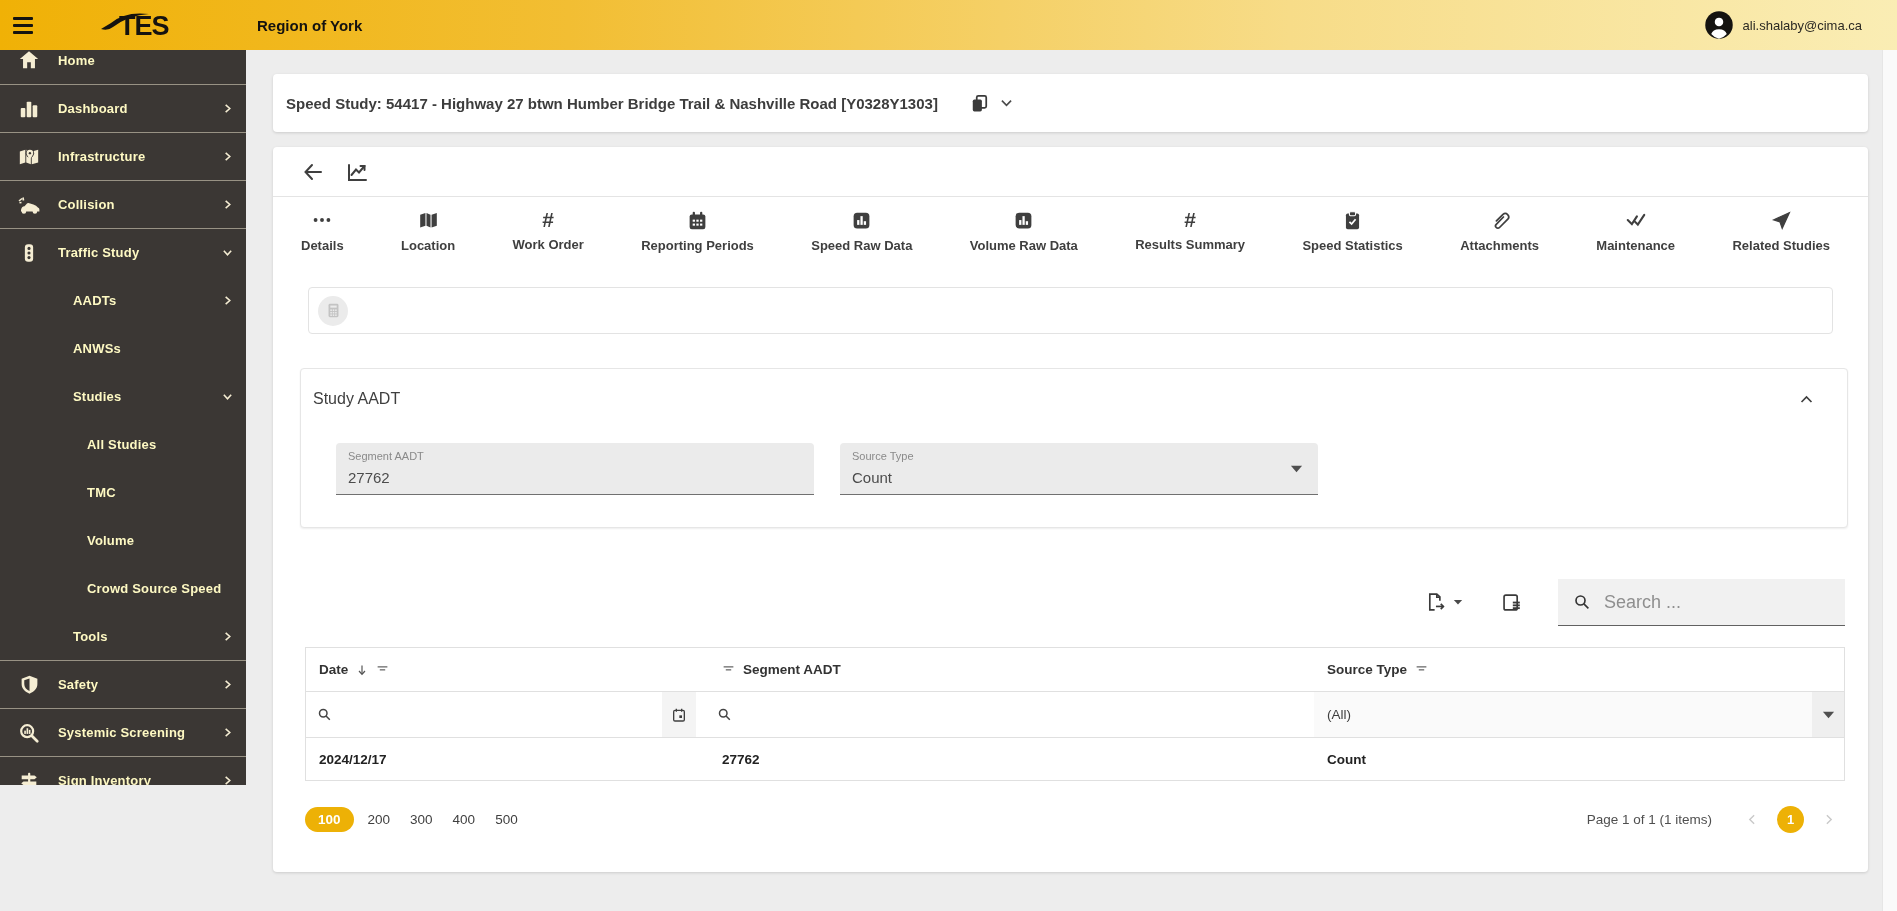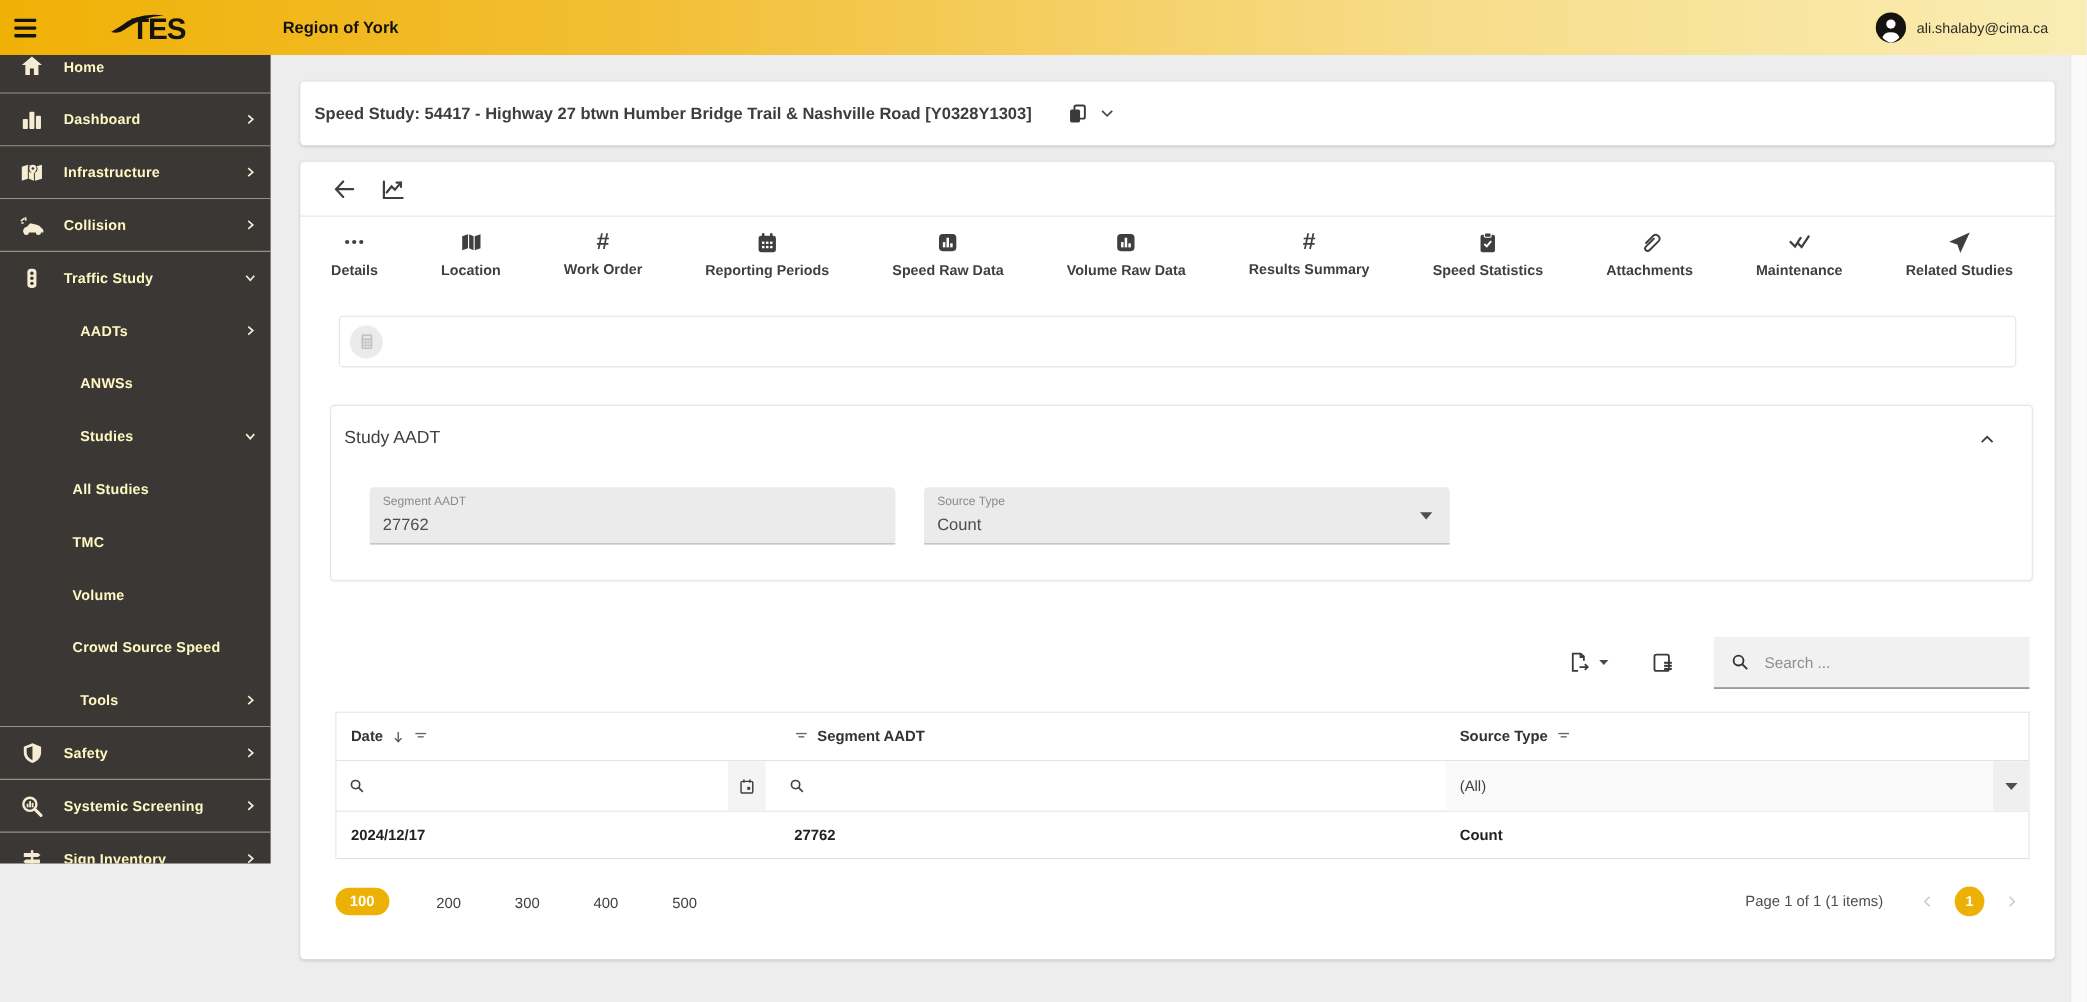--- a/index.html
+++ b/index.html
@@ -20,21 +20,21 @@
   .user-email { font-size:13px; color:#2B2923; }
 
   
   .sidebar { position:absolute; top:32px; left:0; width:246px; height:753px; background:#3B3734;
     color:#fef9c3; overflow:hidden; padding-top:4px; }
   .nav-item { height:48px; display:flex; align-items:center; position:relative; cursor:pointer;
     font-size:13px; font-weight:700; letter-spacing:.2px; }
   .nav-item.sep { border-top:1px solid rgba(245,237,211,.5); }
   .nav-ic { width:24px; margin-left:17px; margin-right:17px; display:flex; justify-content:center; color:#F5EDD3; }
   .lvl1 { padding-left:73px; }
-  .lvl2 { padding-left:66px; }
+  .lvl2 { padding-left:87px; }
   .chev { position:absolute; right:13px; color:#F5EDD3; display:flex; }
 
   
   .title-card { position:absolute; left:273px; top:74px; width:1595px; height:58px; background:#fff;
     border-radius:4px; box-shadow:0 1px 3px rgba(0,0,0,.14); display:flex; align-items:center; }
   .title-text { margin-left:13px; font-size:15px; font-weight:700; color:#3D3D3D; }
   .copy-group { margin-left:32px; display:flex; align-items:center; gap:12px; cursor:pointer; color:#3A3A3A; }
 
   .main-card { position:absolute; left:273px; top:147px; width:1595px; height:725px; background:#fff;
     border-radius:4px; box-shadow:0 1px 3px rgba(0,0,0,.14); }
@@ -69,21 +69,21 @@
   .fdd { position:absolute; right:15px; top:21px; color:#4F4F4F; display:flex; cursor:pointer; }
 
   
   .grid-tools { position:absolute; top:432px; right:23px; display:flex; align-items:center; }
   .gt-icon { color:#3A3A3A; display:flex; align-items:center; cursor:pointer; }
   .export-caret { margin-left:7px; color:#4A4A4A; display:flex; }
   .col-chooser { margin-left:38px; }
   .search-box { margin-left:36px; width:287px; height:47px; background:#F1F1F1;
     border-bottom:1px solid #616161; display:flex; align-items:center; }
   .search-box svg { margin-left:15px; flex:none; color:#333; }
-  .search-input { border:none; background:transparent; outline:none; font-size:14px; color:#333;
+  .search-input { border:none; background:transparent; outline:none; font-size:18px; color:#333;
     margin-left:13px; width:230px; font-family:"Liberation Sans",sans-serif; }
   .search-input::placeholder { color:#8F8F8F; }
 
   
   .grid { position:absolute; left:32px; top:500px; width:1540px; border:1px solid #E0E0E0; border-bottom:none; }
   .g-row { display:flex; border-bottom:1px solid #E0E0E0; background:#fff; }
   .g-c1 { width:403px; flex:none; } .g-c2 { width:605px; flex:none; } .g-c3 { flex:1; }
   .g-head { height:44px; }
   .g-head .cell { display:flex; align-items:center; padding-left:13px; font-size:13.5px; font-weight:700; color:#333; }
   .sort-arrow { margin-left:8px; color:#555; display:flex; }
@@ -98,21 +98,21 @@
     align-items:center; justify-content:center; color:#3F3F3F; cursor:pointer; flex:none; }
   .sel-cell { background:#FAFAFA; }
   .sel-text { margin-left:13px; font-size:13.5px; color:#3F3F3F; }
   .sel-dd { margin-left:auto; width:32px; height:100%; background:#EFEFEF; display:flex;
     align-items:center; justify-content:center; color:#4F4F4F; cursor:pointer; }
   .g-data { height:43px; }
   .g-data .cell { display:flex; align-items:center; padding-left:13px; font-size:13.5px; font-weight:700; color:#222; }
 
   
   .pager { position:absolute; left:32px; right:23px; top:652px; height:40px; display:flex; align-items:center; }
-  .psize { display:flex; align-items:flex-end; gap:37px; }
+  .psize { display:flex; align-items:center; gap:8px; }
   .psize .opt { font-size:13.5px; color:#3F3F3F; cursor:pointer; padding:4px 6px; }
   .psize .opt.active { background:#EDB106; color:#fff; font-weight:700; border-radius:14px; padding:5px 13px; }
   .pager-right { margin-left:auto; display:flex; align-items:center; }
   .page-info { font-size:13.5px; color:#4F4F4F; margin-right:24px; }
   .pg-chev { color:#C9C9C9; display:flex; padding:0 10px; cursor:default; }
   .page-circle { width:27px; height:27px; border-radius:50%; background:#EDB106; color:#fff;
     font-size:13px; font-weight:700; display:flex; align-items:center; justify-content:center; margin:0 8px; cursor:pointer; }
 
   .scroll-strip { position:absolute; top:50px; right:0; width:15px; height:861px; background:#FAFAFA;
     border-left:1px solid #E6E6E6; }

